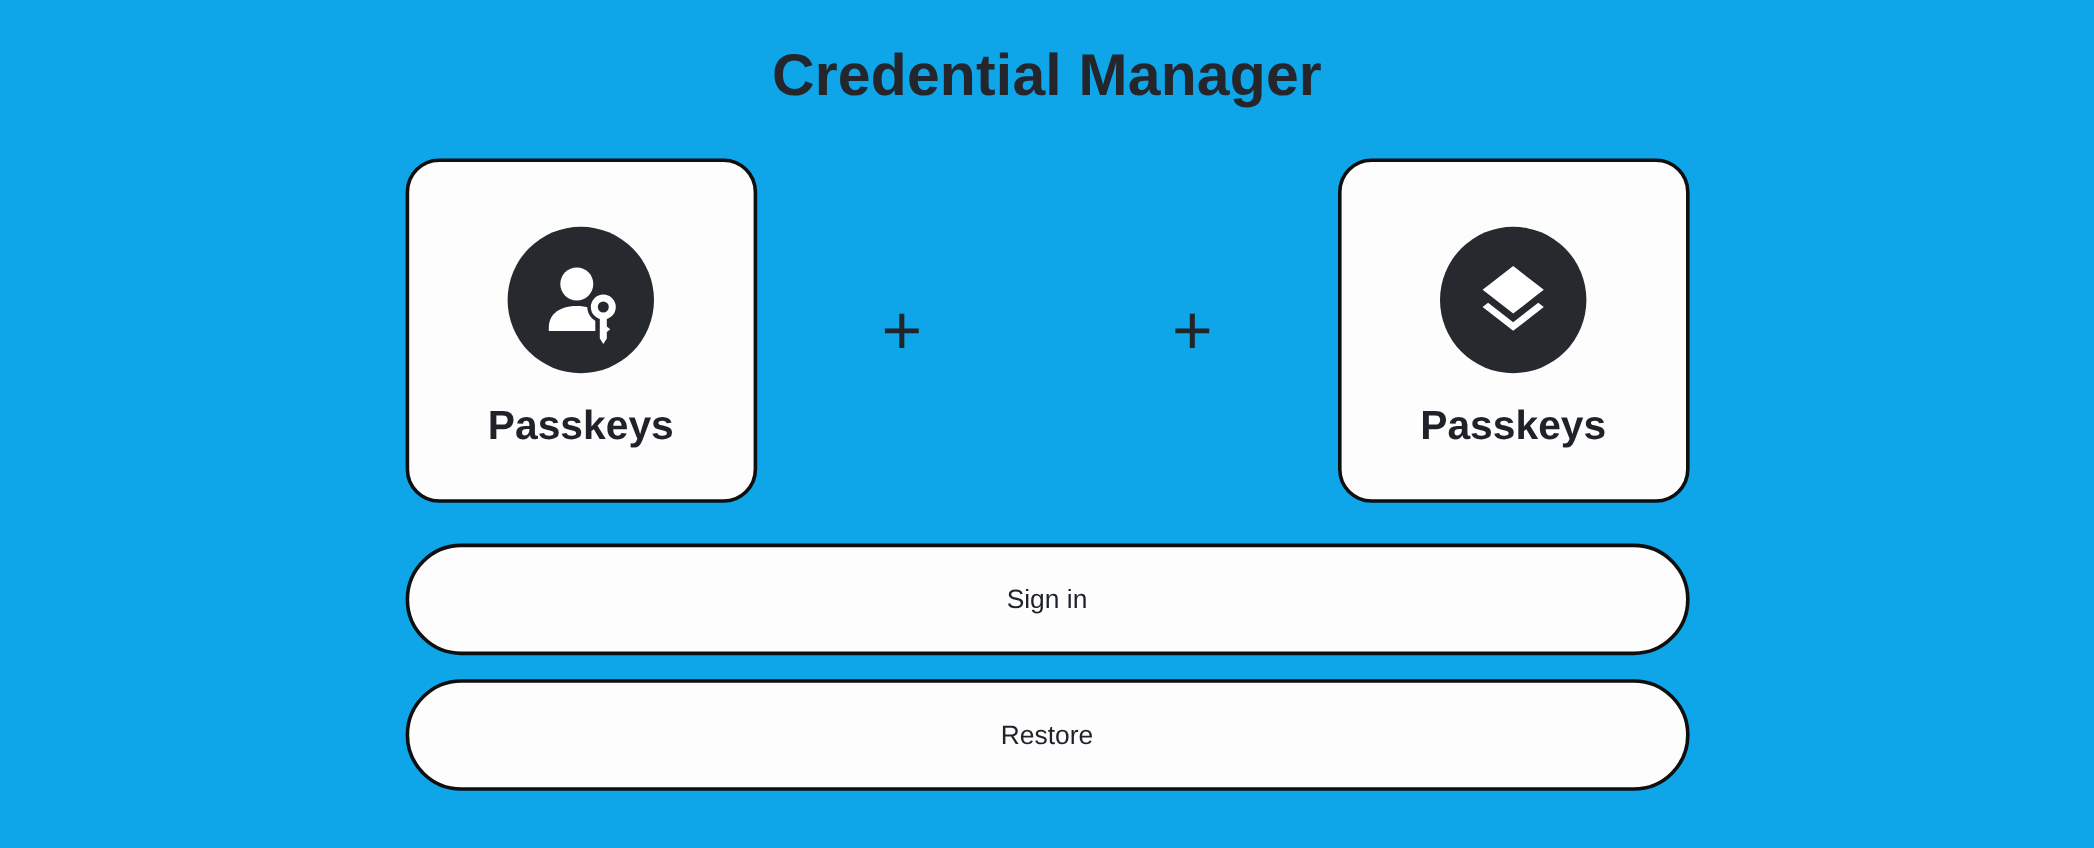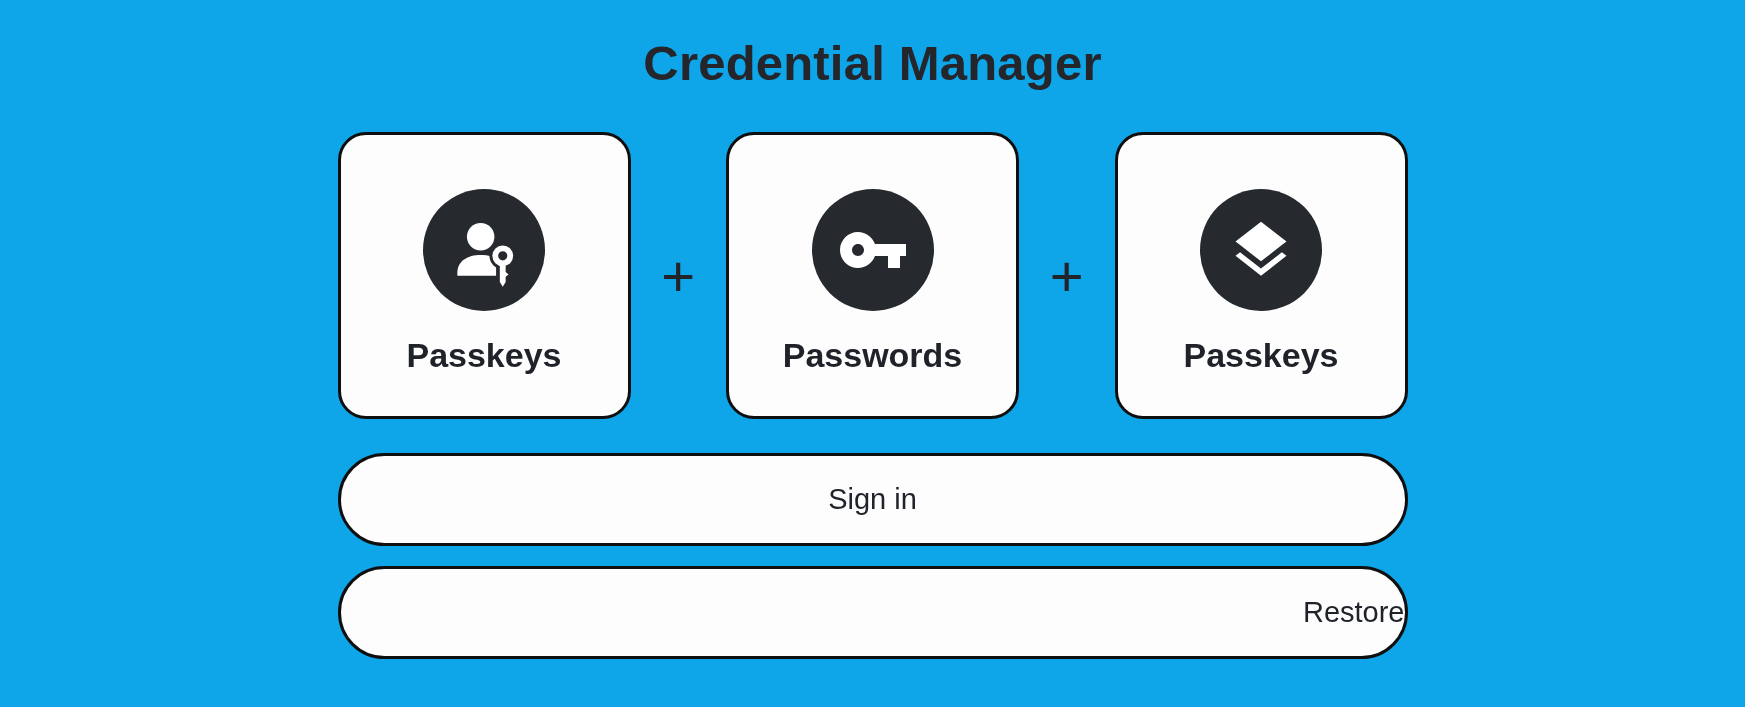--- a/index.html
+++ b/index.html
@@ -74,27 +74,27 @@
     user-select: none;
   }
   .pill-button {
     display: block;
     width: 1070px;
     height: 93px;
     background: #fdfdfe;
     border: 3px solid #0f0f0f;
     border-radius: 47px;
     font-family: "Liberation Sans", sans-serif;
-    font-size: 29px;
+    font-size: 22px;
     color: #1f2329;
     text-align: center;
     cursor: pointer;
   }
   .pill-button.sign-in { margin-top: 34px; }
-  .pill-button.restore { margin-top: 20px; text-align: right; }
+  .pill-button.restore { margin-top: 20px; }
 </style>
 </head>
 <body>
 
 <div class="screen">
   <div class="app">
 
     <div class="title">Credential Manager</div>
 
     <div class="cards-row">
@@ -108,28 +108,20 @@
             <rect x="62.5" y="58" width="16" height="33" fill="#26292e"></rect>
             <circle cx="70.5" cy="55" r="9" fill="none" stroke="#ffffff" stroke-width="7"></circle>
             <path d="M67 63.5 h7 v11 l3.5 2.75 -3.5 2.75 v6.5 l-3.5 5.5 -3.5 -5.5 Z" fill="#ffffff"></path>
           </svg>
         </div>
         <div class="card-label">Passkeys</div>
       </div>
 
       <div class="plus">+</div>
 
-      <div class="card">
-        <div class="icon-circle">
-          <svg width="72" height="72" viewBox="0 0 24 24" aria-hidden="true">
-            <path fill="#ffffff" d="M12.65 10C11.83 7.67 9.61 6 7 6c-3.31 0-6 2.69-6 6s2.69 6 6 6c2.61 0 4.83-1.67 5.65-4H17v4h4v-4h2v-4H12.65zM7 14c-1.1 0-2-.9-2-2s.9-2 2-2 2 .9 2 2-.9 2-2 2z"></path>
-          </svg>
-        </div>
-        <div class="card-label">Passwords</div>
-      </div>
 
       <div class="plus">+</div>
 
       <div class="card">
         <div class="icon-circle">
           <svg width="68" height="68" viewBox="0 0 24 24" aria-hidden="true">
             <path fill="#ffffff" d="M11.99 18.54l-7.37-5.73L3 14.07l9 7 9-7-1.63-1.27-7.38 5.74zM12 16l7.36-5.73L21 9l-9-7-9 7 1.63 1.27L12 16z"></path>
           </svg>
         </div>
         <div class="card-label">Passkeys</div>

